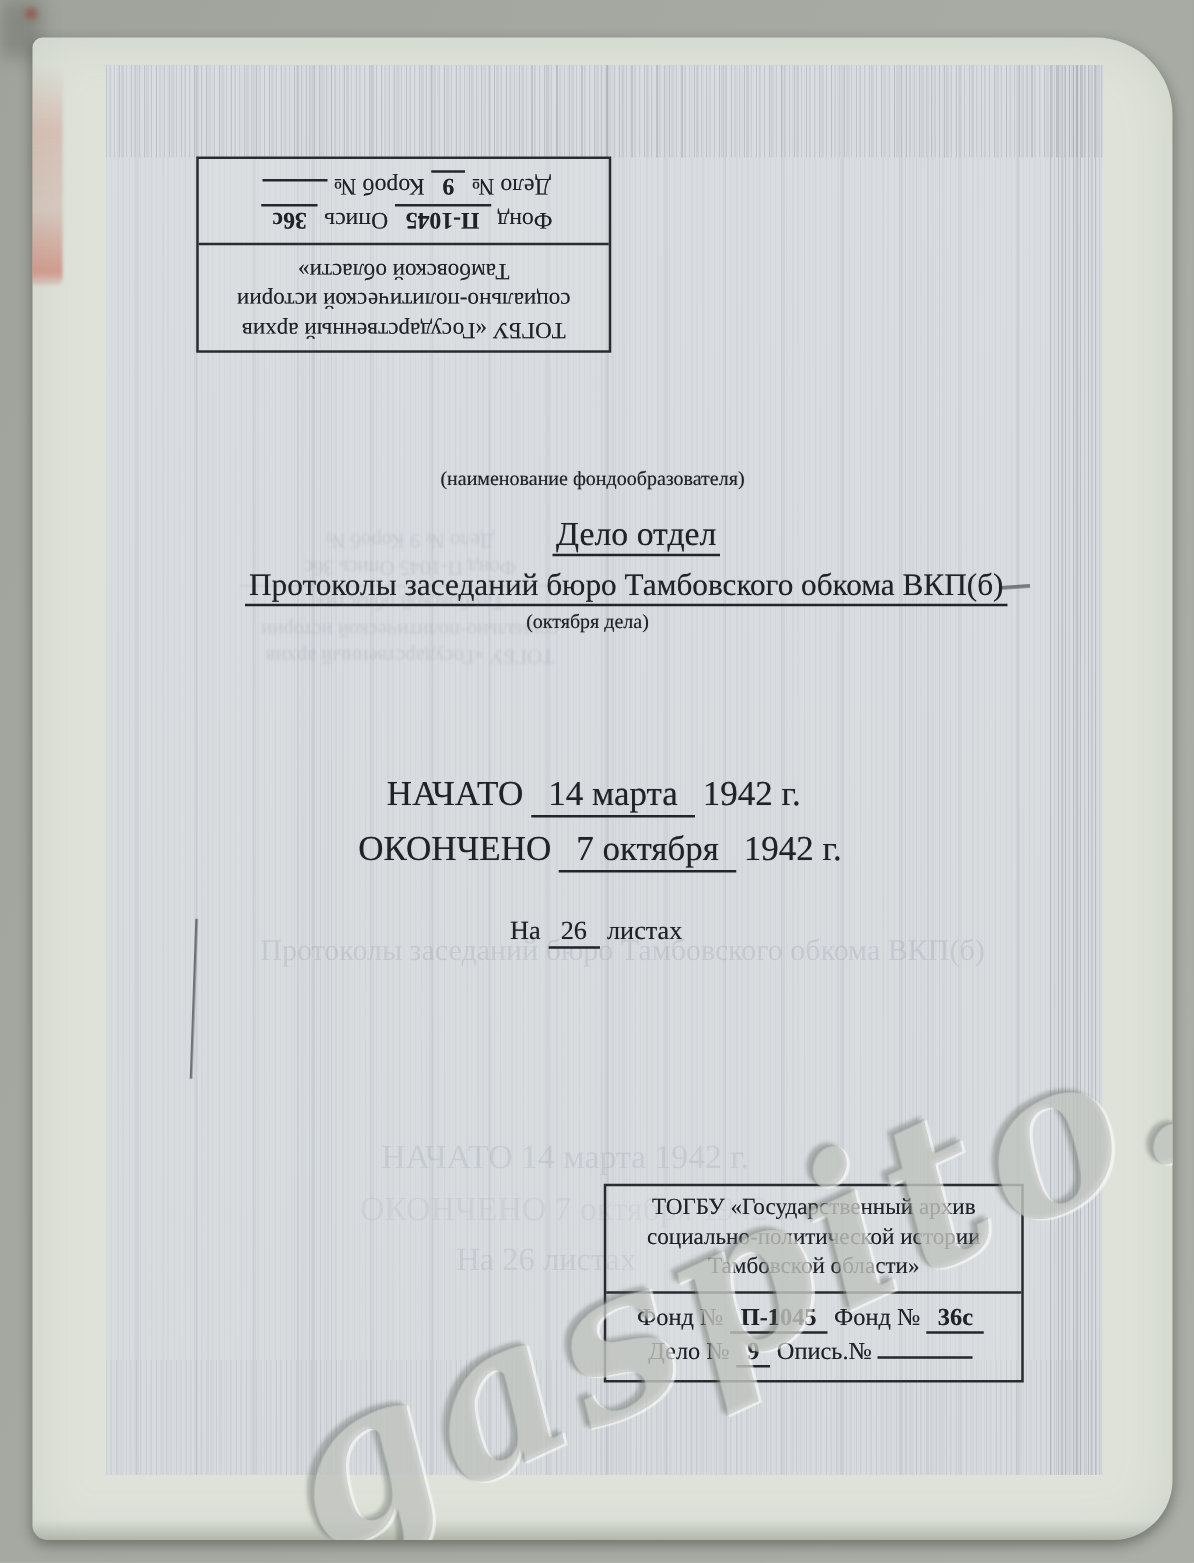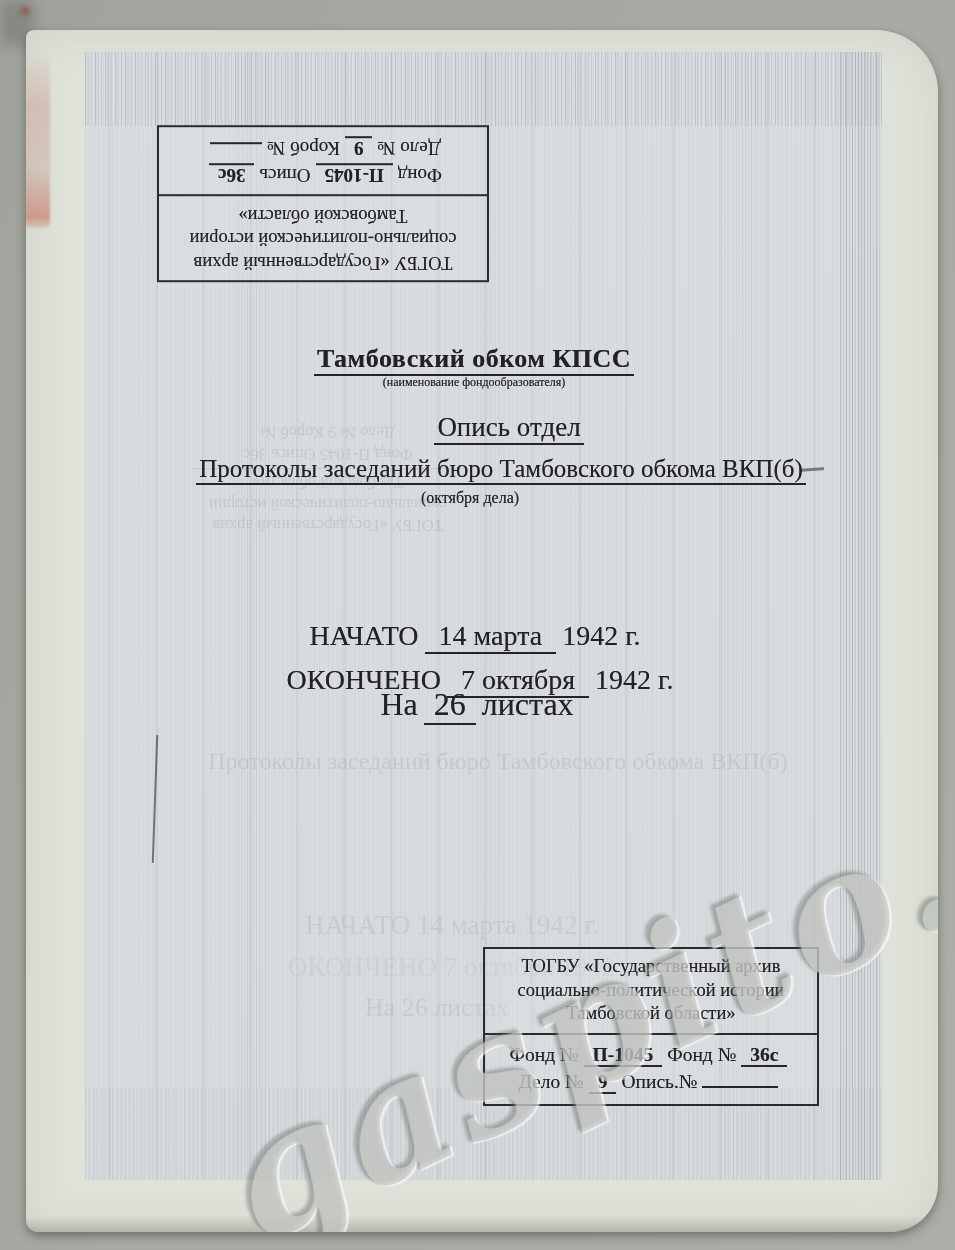--- a/index.html
+++ b/index.html
@@ -38,28 +38,28 @@
   .cb1{left:150px;width:34px;} .cb2{left:392px;width:30px;opacity:.45;} .cb3{left:636px;width:38px;opacity:.5;}
   .scratch{position:absolute;left:128px;top:705px;width:2px;height:128px;background:rgba(30,30,36,.55);transform:rotate(2deg);filter:blur(.3px);}
   .dash-mark{position:absolute;left:774px;top:438px;width:24px;height:3px;background:rgba(40,42,48,.55);transform:rotate(-4deg);filter:blur(.4px);}
 
   
   .tx{position:absolute;left:0;right:0;text-align:center;white-space:nowrap;
       text-shadow:0 0 .6px rgba(30,32,40,.55);}
   .ul{border-bottom:2px solid #232429;padding:0 3px 1px;}
   .fill{border-bottom:2px solid #232429;padding:0 14px 1px;margin:0 6px;}
   .title-line{top:314px;font-size:26px;font-weight:bold;transform:translateX(-8px);letter-spacing:.5px;}
-  .caption1{top:345px;font-size:12px;transform:translateX(-8px);}
+  .caption1{top:345px;font-size:16px;transform:translateX(-8px);}
   .dept-line{top:382px;font-size:27px;transform:translateX(27px);}
   .case-line{top:425px;font-size:25px;transform:translateX(19px);}
   .caption2{top:459px;font-size:16px;transform:translateX(-12px);}
   .date-line{font-size:28px;}
   .started-line{top:590px;transform:translateX(-7px);}
   .finished-line{top:634px;transform:translateX(-2px);}
-  .sheets-line{top:656px;font-size:32px;transform:translateX(-5px);}
+  .sheets-line{top:702px;font-size:21px;transform:translateX(-5px);}
   .sheets-line .fill{padding:0 10px 1px;}
 
   
   .stamp{position:absolute;border:2px solid #2a2b2f;background:rgba(222,226,229,.25);
          text-shadow:0 0 .5px rgba(30,32,40,.5);}
   .stamp-org{text-align:center;font-size:18.5px;line-height:1.28;padding:6px 2px 7px;border-bottom:2px solid #2a2b2f;}
   .stamp-num{padding:6px 6px 8px;text-align:center;font-size:19.5px;line-height:1.4;white-space:nowrap;}
   .uv{font-weight:bold;border-bottom:2px solid #26272c;padding:0 9px 0;margin:0 5px;}
   .uv.blank{display:inline-block;min-width:58px;}
   .stamp-top{left:131px;top:95px;width:328px;transform:rotate(180deg);}
@@ -140,23 +140,22 @@
       <div class="stamp-num">
         <div>
           <span>Фонд</span><span class="uv">П-1045</span><span>Опись</span><span class="uv">36с</span>
         </div>
         <div>
           <span>Дело №</span><span class="uv">9</span><span>Короб №</span><span class="uv blank"></span>
         </div>
       </div>
     </div>
 
-    <div class="tx title-line"><span class="ul">Тамбовский обком КПСС</span></div>
     <div class="tx caption1">(наименование фондообразователя)</div>
-    <div class="tx dept-line"><span class="ul">Опись отдел</span></div>
+    <div class="tx dept-line"><span class="ul">Дело отдел</span></div>
     <div class="tx case-line"><span class="ul">Протоколы заседаний бюро Тамбовского обкома ВКП(б)</span></div>
     <div class="tx caption2">(октября дела)</div>
 
     <div class="tx date-line started-line">
       <span>НАЧАТО</span><span class="fill">14 марта</span><span>1942 г.</span>
     </div>
     <div class="tx date-line finished-line">
       <span>ОКОНЧЕНО</span><span class="fill">7 октября</span><span>1942 г.</span>
     </div>
     <div class="tx sheets-line">

